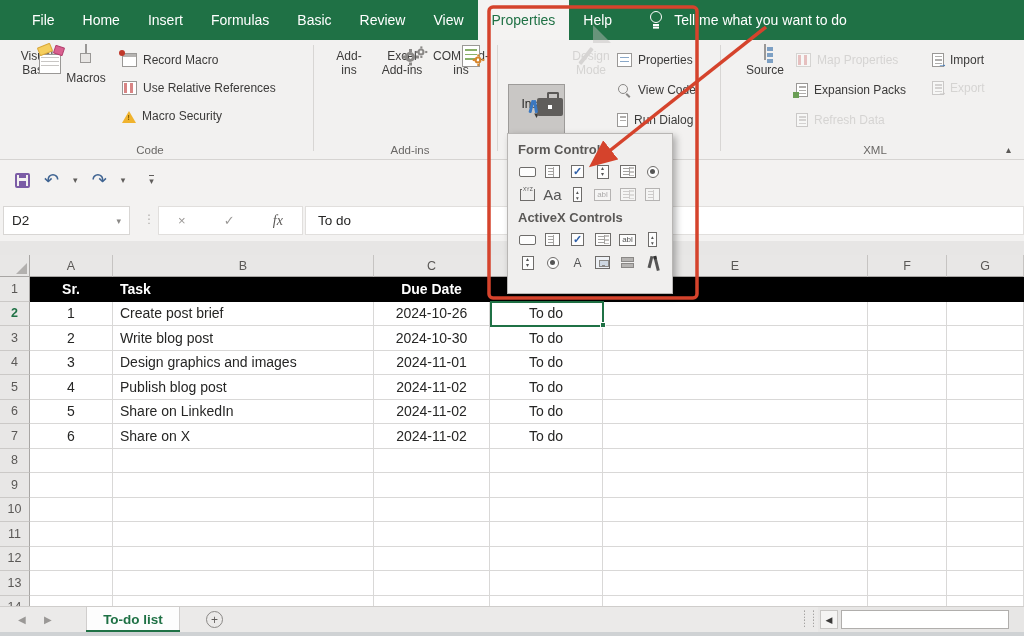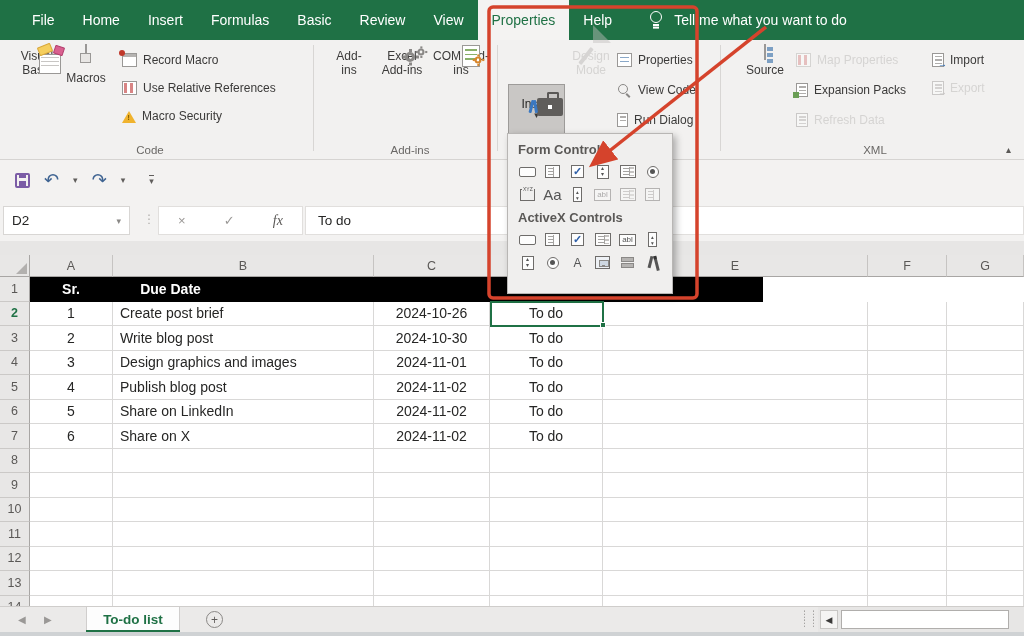--- a/index.html
+++ b/index.html
@@ -359,20 +359,21 @@
     <div class="cell w-c hd">C</div>
     <div class="cell w-d hd">D</div>
     <div class="cell w-e hd">E</div>
     <div class="cell w-f hd">F</div>
     <div class="cell w-g hd">G</div>
   </div>
 
   <div class="grow">
     <div class="cell w-rh rh">1</div>
     <div class="cell w-a blk ac">Sr.</div>
+    <div class="cell w-b blk al">Task</div>
     <div class="cell w-c blk ac">Due Date</div>
     <div class="cell w-d blk"></div>
     <div class="cell w-e blk"></div>
     <div class="cell w-f blk"></div>
     <div class="cell w-g blk"></div>
   </div>
 
   <div class="grow">
     <div class="cell w-rh rh sel">2</div>
     <div class="cell w-a ac">1</div>

